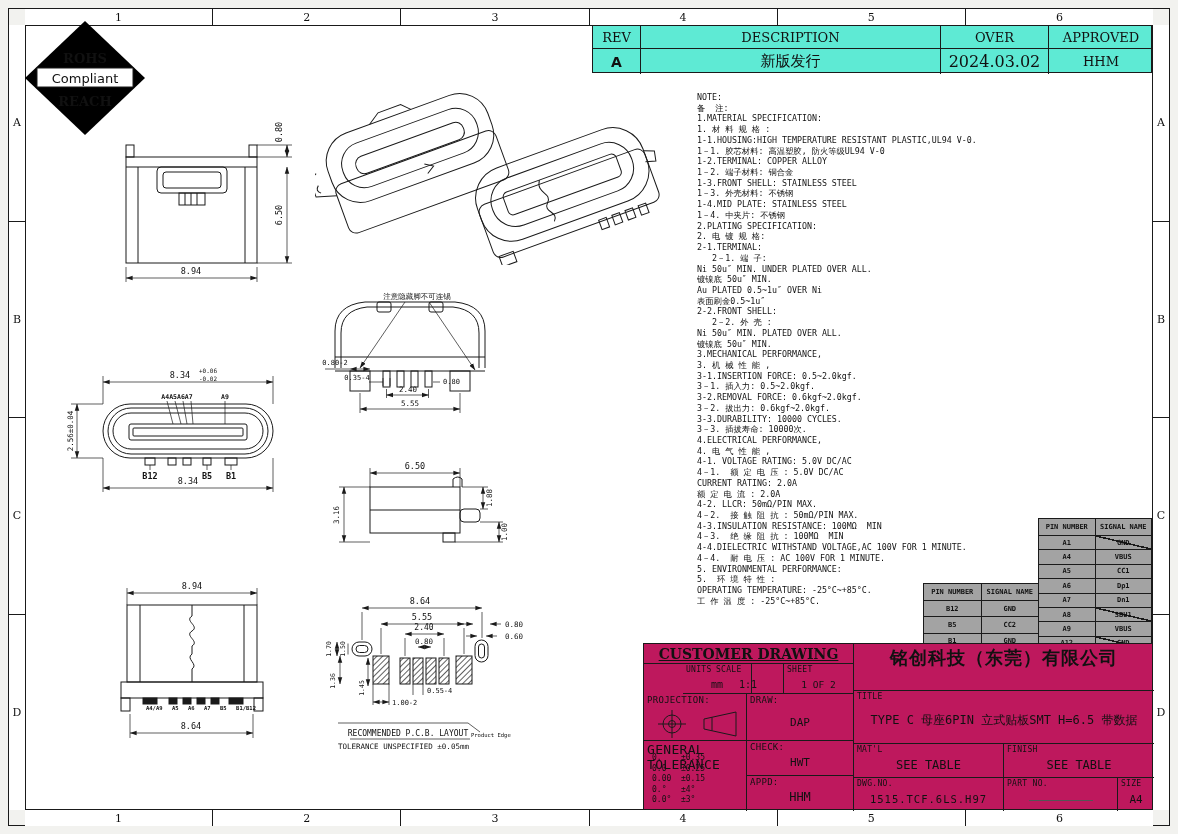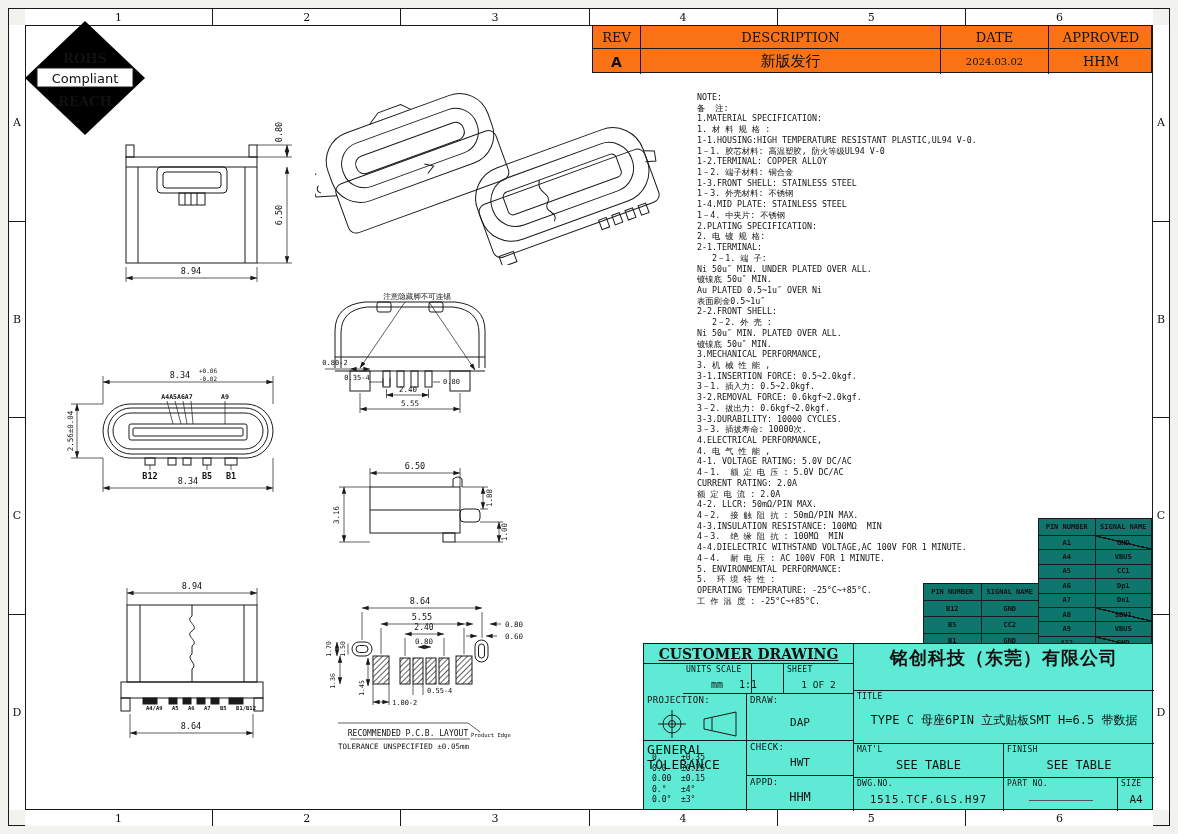--- a/index.html
+++ b/index.html
@@ -16,32 +16,32 @@
   .band-h .zone:first-child{border-left:none;}
   .band-v{flex-direction:column;}
   .band-v .zone{border-top:1px solid #1a1a1a;}
   .band-v .zone:first-child{border-top:none;}
   
   .cell{position:absolute;box-sizing:border-box;overflow:hidden;}
   .br{border-right:1px solid #1a1a1a;} .bb{border-bottom:1px solid #1a1a1a;}
   .ctr{display:flex;align-items:center;justify-content:center;text-align:center;}
   .lbl{position:absolute;top:1px;left:3px;font-size:8px;letter-spacing:0.3px;}
   
-  #rev-table{border:1.4px solid #1a1a1a;background:#f97316;font-family:"DejaVu Serif",serif;}
+  #rev-table{border:1.4px solid #1a1a1a;background:#5eead4;font-family:"DejaVu Serif",serif;}
   
   #notes{white-space:pre;font-size:8.3px;line-height:10.72px;letter-spacing:0px;}
   
-  .pintbl{border:1.2px solid #1a1a1a;background:#0f766e;font-size:7px;font-weight:bold;}
+  .pintbl{border:1.2px solid #1a1a1a;background:#a3a3a3;font-size:7px;font-weight:bold;}
   .pintbl .prow{display:flex;border-bottom:1px solid #1a1a1a;}
   .pintbl .prow:last-child{border-bottom:none;}
   .pintbl .pc{flex:1;display:flex;align-items:center;justify-content:center;border-right:1px solid #1a1a1a;position:relative;}
   .pintbl .pc:last-child{border-right:none;text-align:center;}
   .struck{background:linear-gradient(to top right,transparent 47%,#1a1a1a 47%,#1a1a1a 53%,transparent 53%);}
   
-  #title-block{border:1.4px solid #1a1a1a;background:#5eead4;}
+  #title-block{border:1.4px solid #1a1a1a;background:#be185d;}
   
   .view path,.view rect,.view line,.view circle,.view ellipse,.view polyline{fill:none;stroke:#1a1a1a;stroke-width:1;}
   .view text{fill:#111;stroke:none;font:8.5px "DejaVu Sans Mono",monospace;}
   .view .thin{stroke-width:0.7;}
   .dimt{font-size:9.5px;}
   .note-line{white-space:pre;}
 </style>
 </head>
 <body>
 
@@ -95,25 +95,25 @@
     <polygon points="65,10 118,60 65,110 12,60" style="stroke-width:1.2"></polygon>
     <rect x="17" y="50" width="96" height="19" style="stroke-width:1;fill:#fff"></rect>
     <text x="65" y="45" text-anchor="middle" style="font:bold 13px 'DejaVu Serif',serif">ROHS</text>
     <text x="65" y="64.5" text-anchor="middle" style="font:13px 'DejaVu Sans',sans-serif">Compliant</text>
     <text x="65" y="88" text-anchor="middle" style="font:bold 13px 'DejaVu Serif',serif">REACH</text>
   </svg>
 
   <div class="abs" id="rev-table" style="left:592px;top:25px;width:560px;height:48px;">
     <div class="cell br bb ctr" style="left:0;top:0;width:48px;height:23px;font-size:13px;">REV</div>
     <div class="cell br bb ctr" style="left:48px;top:0;width:300px;height:23px;font-size:13px;">DESCRIPTION</div>
-    <div class="cell br bb ctr" style="left:348px;top:0;width:108px;height:23px;font-size:13px;">DATE</div>
+    <div class="cell br bb ctr" style="left:348px;top:0;width:108px;height:23px;font-size:13px;">OVER</div>
     <div class="cell bb ctr" style="left:456px;top:0;width:104px;height:23px;font-size:13px;">APPROVED</div>
     <div class="cell br ctr" style="left:0;top:23px;width:48px;height:25px;font:bold 14px 'DejaVu Sans',sans-serif;">A</div>
     <div class="cell br ctr" style="left:48px;top:23px;width:300px;height:25px;font-size:15px;">新版发行</div>
-    <div class="cell br ctr" style="left:348px;top:23px;width:108px;height:25px;font-size:10px;">2024.03.02</div>
+    <div class="cell br ctr" style="left:348px;top:23px;width:108px;height:25px;font-size:16px;">2024.03.02</div>
     <div class="cell ctr" style="left:456px;top:23px;width:104px;height:25px;font-size:13px;">HHM</div>
   </div>
 
   <div class="abs" id="notes" style="left:697px;top:92px;width:330px;"><div class="note-line">NOTE:</div><div class="note-line">备  注:</div><div class="note-line">1.MATERIAL SPECIFICATION:</div><div class="note-line">1. 材 料 规 格 :</div><div class="note-line">1-1.HOUSING:HIGH TEMPERATURE RESISTANT PLASTIC,UL94 V-0.</div><div class="note-line">1－1. 胶芯材料: 高温塑胶, 防火等级UL94 V-0</div><div class="note-line">1-2.TERMINAL: COPPER ALLOY</div><div class="note-line">1－2. 端子材料: 铜合金</div><div class="note-line">1-3.FRONT SHELL: STAINLESS STEEL</div><div class="note-line">1－3. 外壳材料: 不锈钢</div><div class="note-line">1-4.MID PLATE: STAINLESS STEEL</div><div class="note-line">1－4. 中夹片: 不锈钢</div><div class="note-line">2.PLATING SPECIFICATION:</div><div class="note-line">2. 电 镀 规 格:</div><div class="note-line">2-1.TERMINAL:</div><div class="note-line">   2－1. 端 子:</div><div class="note-line">Ni 50u″ MIN. UNDER PLATED OVER ALL.</div><div class="note-line">镀镍底 50u″ MIN.</div><div class="note-line">Au PLATED 0.5~1u″ OVER Ni</div><div class="note-line">表面刷金0.5~1u″</div><div class="note-line">2-2.FRONT SHELL:</div><div class="note-line">   2－2. 外 壳 :</div><div class="note-line">Ni 50u″ MIN. PLATED OVER ALL.</div><div class="note-line">镀镍底 50u″ MIN.</div><div class="note-line">3.MECHANICAL PERFORMANCE,</div><div class="note-line">3. 机 械 性 能 ,</div><div class="note-line">3-1.INSERTION FORCE: 0.5~2.0kgf.</div><div class="note-line">3－1. 插入力: 0.5~2.0kgf.</div><div class="note-line">3-2.REMOVAL FORCE: 0.6kgf~2.0kgf.</div><div class="note-line">3－2. 拔出力: 0.6kgf~2.0kgf.</div><div class="note-line">3-3.DURABILITY: 10000 CYCLES.</div><div class="note-line">3－3. 插拔寿命: 10000次.</div><div class="note-line">4.ELECTRICAL PERFORMANCE,</div><div class="note-line">4. 电 气 性 能 ,</div><div class="note-line">4-1. VOLTAGE RATING: 5.0V DC/AC</div><div class="note-line">4－1.  额 定 电 压 : 5.0V DC/AC</div><div class="note-line">CURRENT RATING: 2.0A</div><div class="note-line">额 定 电 流 : 2.0A</div><div class="note-line">4-2. LLCR: 50mΩ/PIN MAX.</div><div class="note-line">4－2.  接 触 阻 抗 : 50mΩ/PIN MAX.</div><div class="note-line">4-3.INSULATION RESISTANCE: 100MΩ  MIN</div><div class="note-line">4－3.  绝 缘 阻 抗 : 100MΩ  MIN</div><div class="note-line">4-4.DIELECTRIC WITHSTAND VOLTAGE,AC 100V FOR 1 MINUTE.</div><div class="note-line">4－4.  耐 电 压 : AC 100V FOR 1 MINUTE.</div><div class="note-line">5. ENVIRONMENTAL PERFORMANCE:</div><div class="note-line">5.  环 境 特 性 :</div><div class="note-line">OPERATING TEMPERATURE: -25°C~+85°C.</div><div class="note-line">工 作 温 度 : -25°C~+85°C.</div></div>
 
   <svg class="abs view" style="left:95px;top:112px;" width="230" height="175" viewBox="0 0 230 175">
     <rect x="31" y="33" width="8" height="12"></rect>
       <rect x="154" y="33" width="8" height="12"></rect>
     <rect x="31" y="45" width="131" height="106"></rect>
     <line x1="31" y1="55" x2="162" y2="55"></line>

